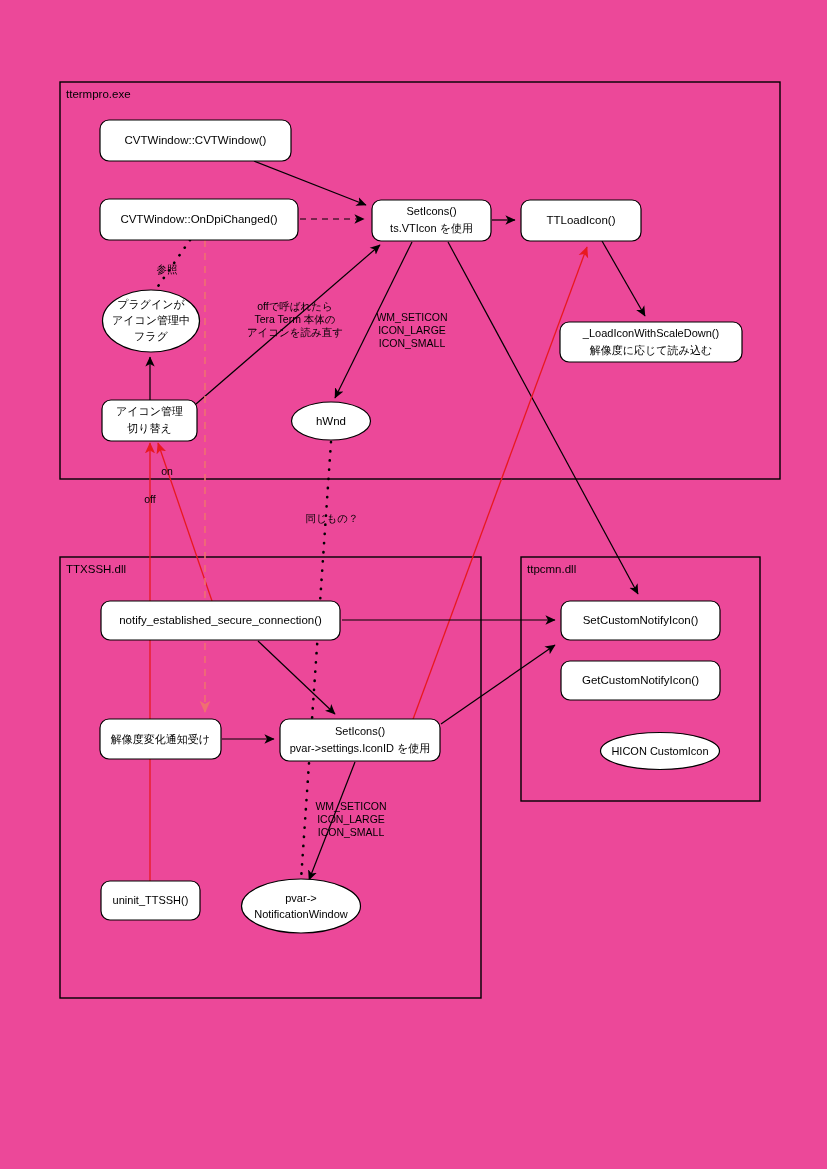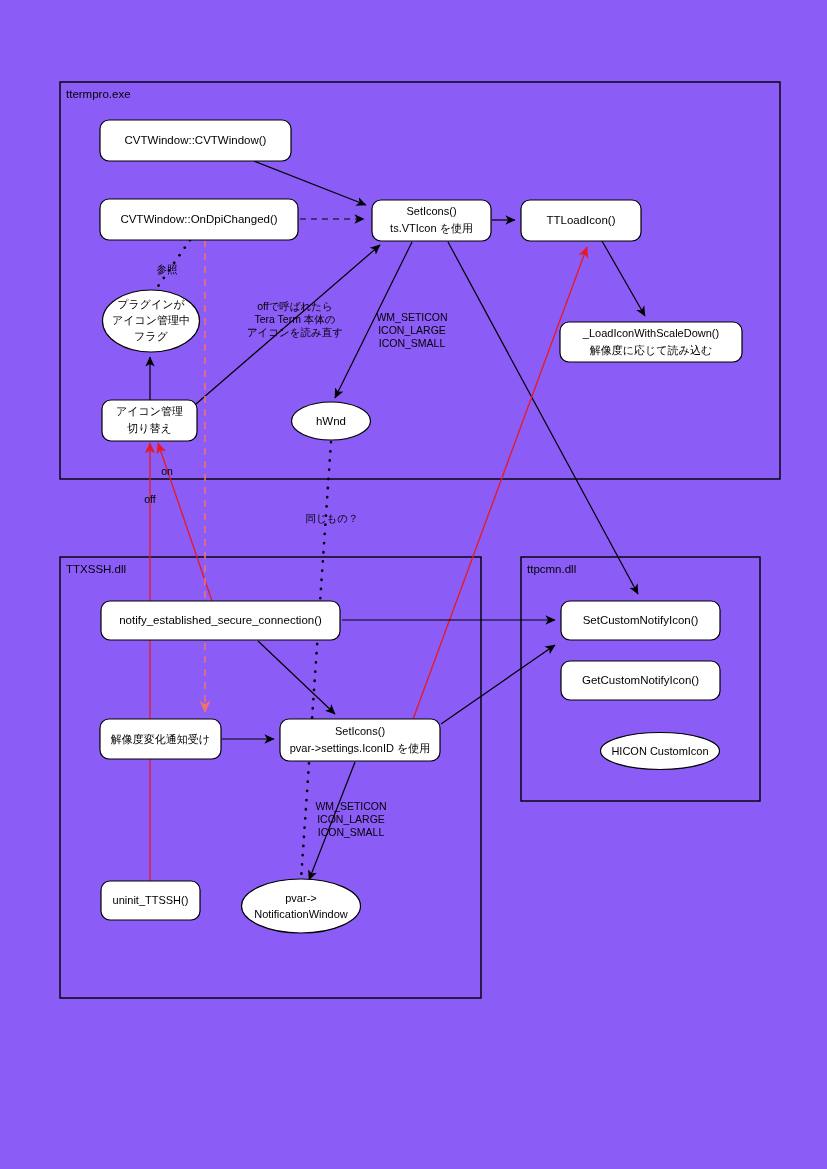--- a/index.html
+++ b/index.html
@@ -1,17 +1,17 @@
 <!DOCTYPE html>
 <html><head>
 <meta charset="utf-8">
 <style>
   html,body{margin:0;padding:0;background:#ffffff;}
   body{width:827px;height:1169px;font-family:"Liberation Sans","DejaVu Sans",sans-serif;}
-  #stage{position:relative;width:827px;height:1169px;background:#8b5cf6;overflow:hidden;}
+  #stage{position:relative;width:827px;height:1169px;background:#ec4899;overflow:hidden;}
   svg{position:absolute;top:0;left:0;width:827px;height:1169px;}
   .node-shape{fill:#ffffff;stroke:#000000;stroke-width:1.2;}
   .container-box{fill:none;stroke:#000000;stroke-width:1.4;}
   .edge{fill:none;stroke:#000000;stroke-width:1.2;}
   .edge-dashed{fill:none;stroke:#000000;stroke-width:1.2;stroke-dasharray:6 5;}
   .edge-dotted{fill:none;stroke:#000000;stroke-width:2.6;stroke-dasharray:0.2 9;stroke-linecap:round;}
   .edge-red{fill:none;stroke:#e8191f;stroke-width:1.3;}
   .edge-red-dashed{fill:none;stroke:#f07070;stroke-width:1.6;stroke-dasharray:7 6;}
   text{font-family:"Liberation Sans","DejaVu Sans",sans-serif;fill:#000000;}
   .t-node{font-size:11.5px;text-anchor:middle;dominant-baseline:middle;}

